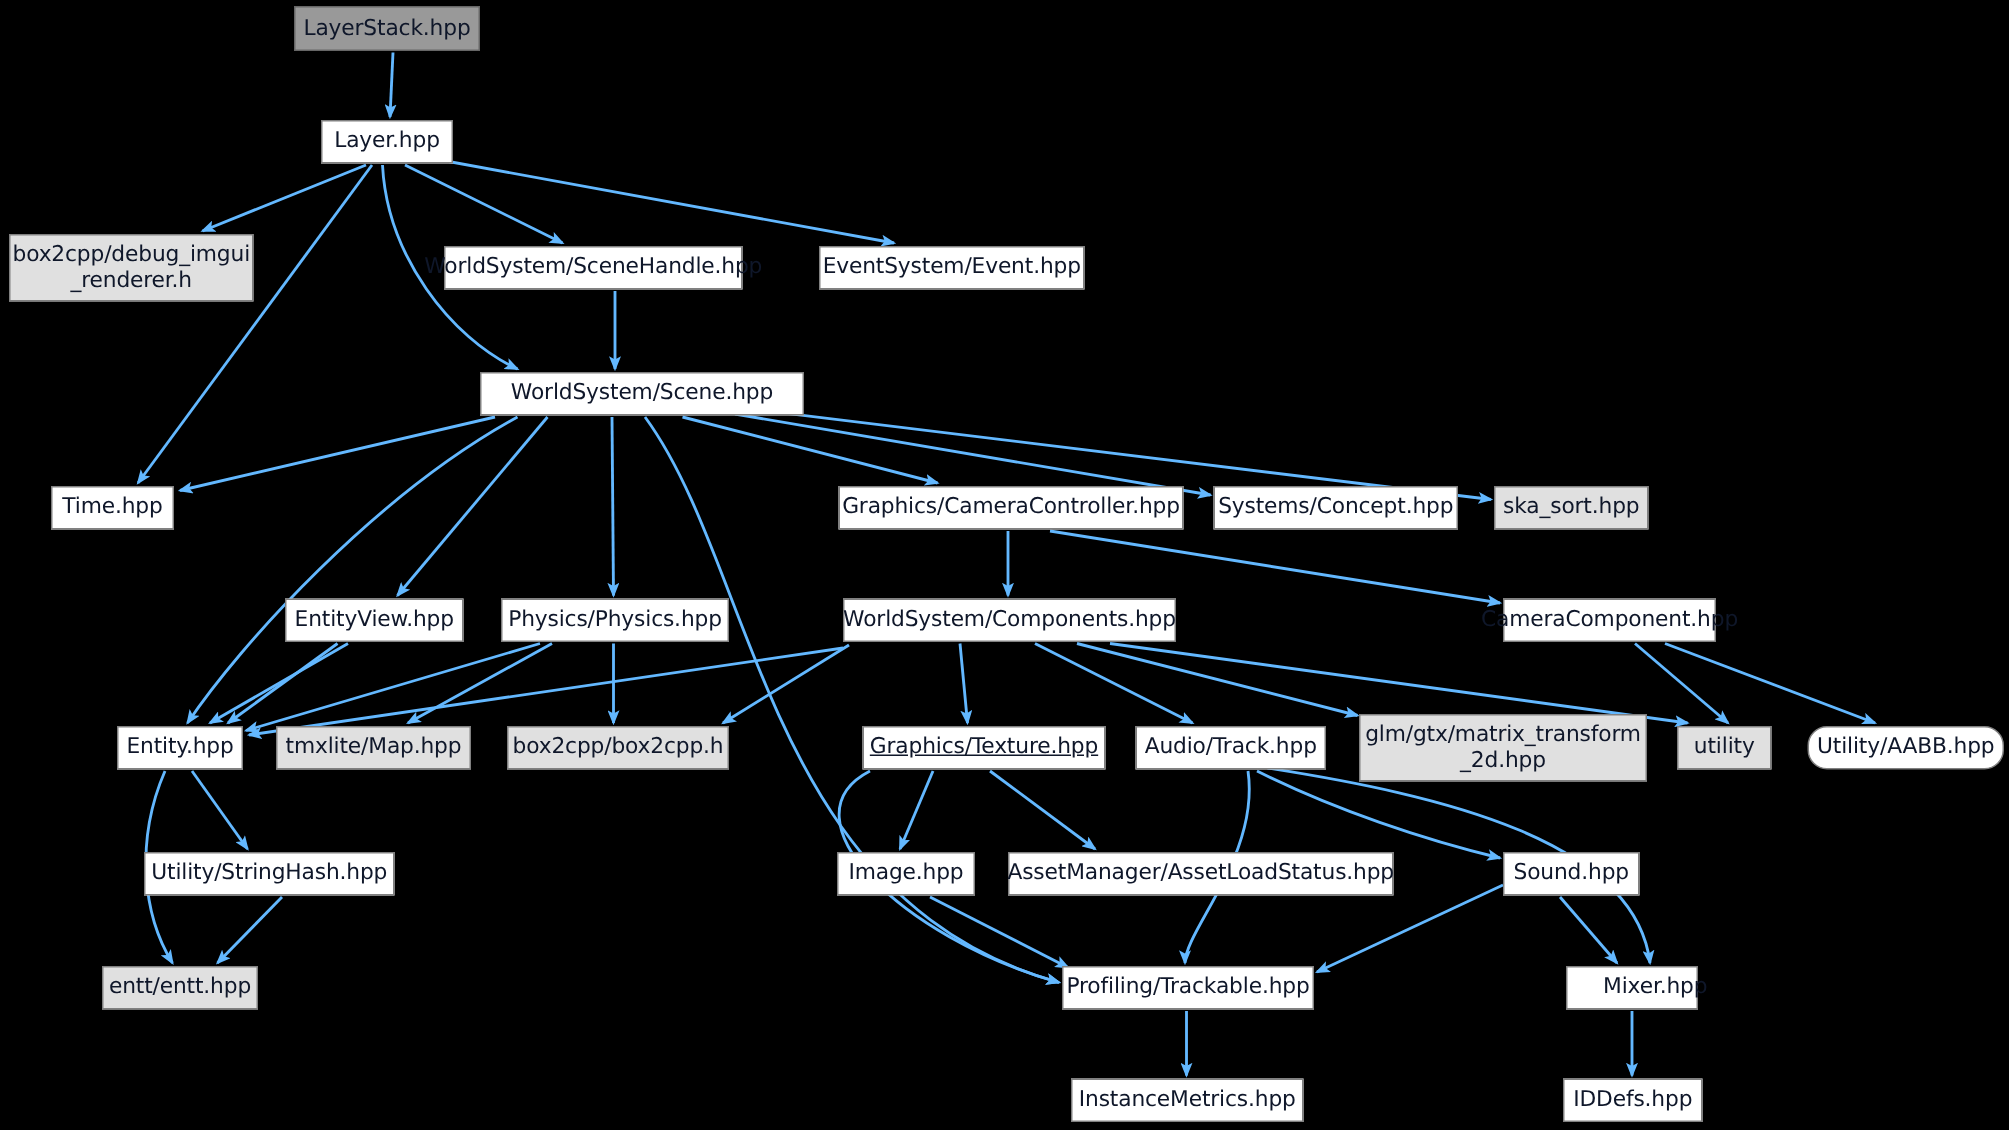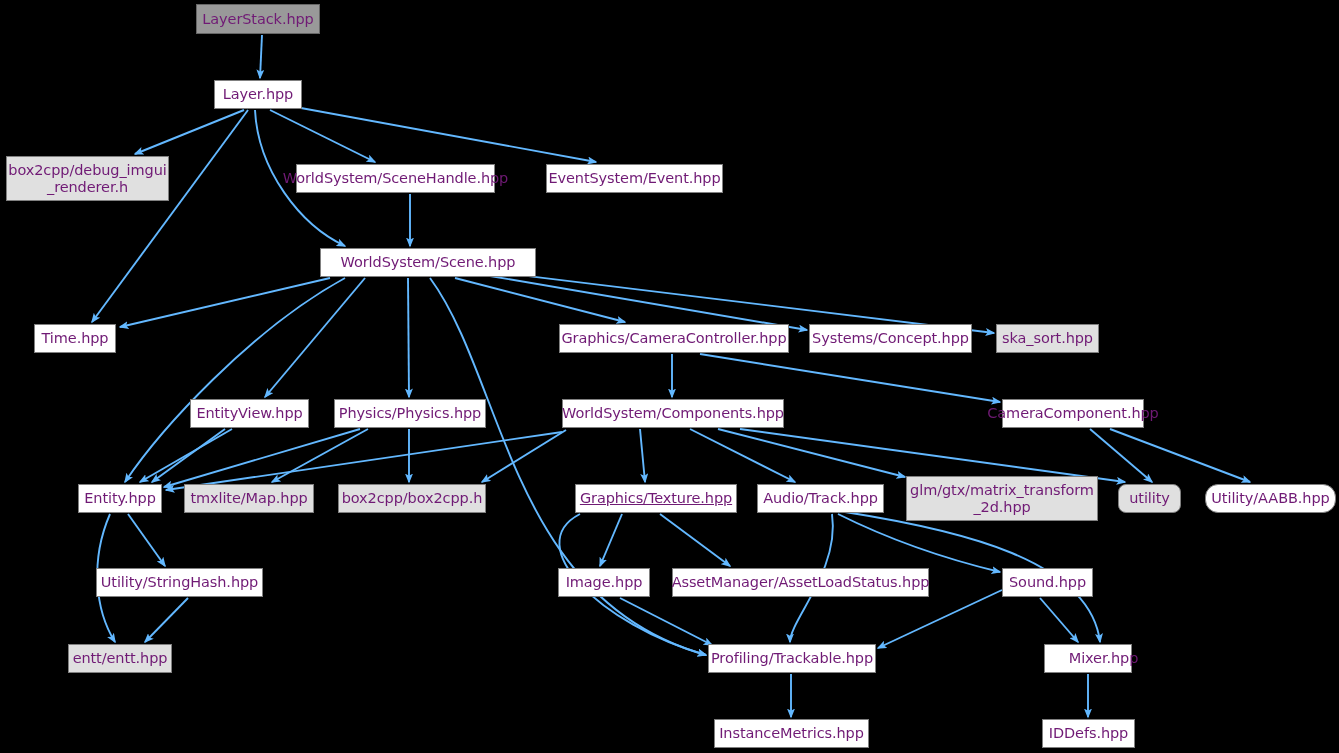--- a/index.html
+++ b/index.html
@@ -10,21 +10,21 @@
     font-family:"DejaVu Sans","Liberation Sans",sans-serif;
     overflow:hidden;
   }
   svg#edges{position:absolute;left:0;top:0;width:1339px;height:753px;}
   .node{
     position:absolute;
     box-sizing:border-box;
     display:flex;align-items:center;justify-content:center;
     text-align:center;
     border:1px solid #808080;
-    color:#701a75;
+    color:#0f172a;
     font-size:14.5px;
     line-height:1.15;
     white-space:pre;
     letter-spacing:-0.1px;
   }
   .node.white{background:#ffffff;}
   .node.grey{background:#e0e0e0;}
   .node.darkgrey{background:#999999;border-color:#666666;}
   .node .lbl{display:block;padding:0 6px;}
 </style>
@@ -103,21 +103,21 @@
       <div class="node white" style="left: 334px; top: 399px; width: 152px; height: 29px;"><span class="lbl">Physics/Physics.hpp</span></div>
       <div class="node white" style="left: 562px; top: 399px; width: 222px; height: 29px;"><span class="lbl">WorldSystem/Components.hpp</span></div>
       <div class="node white" style="left: 1002px; top: 399px; width: 142px; height: 29px;"><span class="lbl">CameraComponent.hpp</span></div>
       <div class="node white" style="left: 78px; top: 484px; width: 84px; height: 29px;"><span class="lbl">Entity.hpp</span></div>
       <div class="node grey" style="left: 184px; top: 484px; width: 130px; height: 29px;"><span class="lbl">tmxlite/Map.hpp</span></div>
       <div class="node grey" style="left: 338px; top: 484px; width: 148px; height: 29px;"><span class="lbl">box2cpp/box2cpp.h</span></div>
       <div class="node white" style="left: 575px; top: 484px; width: 162px; height: 29px; text-decoration: underline;"><span class="lbl">Graphics/Texture.hpp</span></div>
       <div class="node white" style="left: 757px; top: 484px; width: 127px; height: 29px;"><span class="lbl">Audio/Track.hpp</span></div>
       <div class="node grey" style="left: 906px; top: 476px; width: 192px; height: 45px;"><span class="lbl">glm/gtx/matrix_transform
 _2d.hpp</span></div>
-      <div class="node grey" style="left: 1118px; top: 484px; width: 63px; height: 29px; border-radius: 8px;"><span class="lbl">utility</span></div>
+      <div class="node grey" style="left: 1118px; top: 484px; width: 63px; height: 29px;"><span class="lbl">utility</span></div>
       <div class="node white" style="left: 1205px; top: 484px; width: 131px; height: 29px; border-radius: 13px;"><span class="lbl">Utility/AABB.hpp</span></div>
       <div class="node white" style="left: 96px; top: 568px; width: 167px; height: 29px;"><span class="lbl">Utility/StringHash.hpp</span></div>
       <div class="node white" style="left: 558px; top: 568px; width: 92px; height: 29px;"><span class="lbl">Image.hpp</span></div>
       <div class="node white" style="left: 672px; top: 568px; width: 257px; height: 29px;"><span class="lbl">AssetManager/AssetLoadStatus.hpp</span></div>
       <div class="node white" style="left: 1002px; top: 568px; width: 91px; height: 29px;"><span class="lbl">Sound.hpp</span></div>
       <div class="node grey" style="left: 68px; top: 644px; width: 104px; height: 29px;"><span class="lbl">entt/entt.hpp</span></div>
       <div class="node white" style="left: 708px; top: 644px; width: 168px; height: 29px;"><span class="lbl">Profiling/Trackable.hpp</span></div>
       <div class="node white" style="left: 1044px; top: 644px; width: 88px; height: 29px; padding-left: 31px;"><span class="lbl">Mixer.hpp</span></div>
       <div class="node white" style="left: 714px; top: 719px; width: 155px; height: 29px;"><span class="lbl">InstanceMetrics.hpp</span></div>
       <div class="node white" style="left: 1042px; top: 719px; width: 93px; height: 29px;"><span class="lbl">IDDefs.hpp</span></div>

